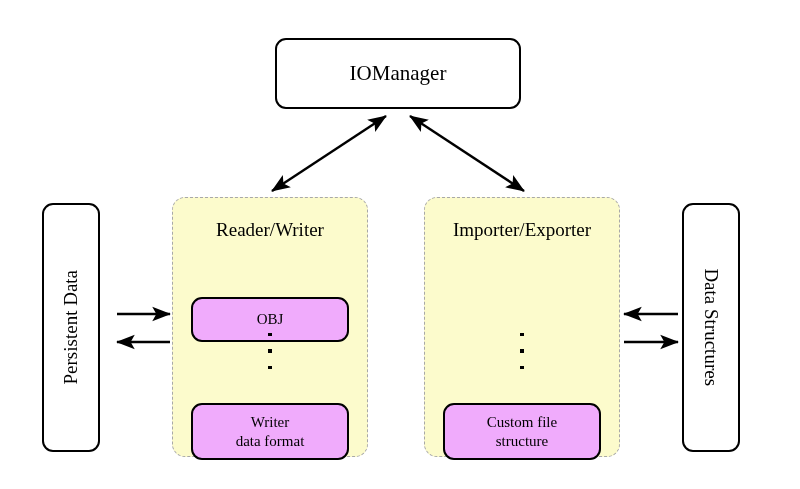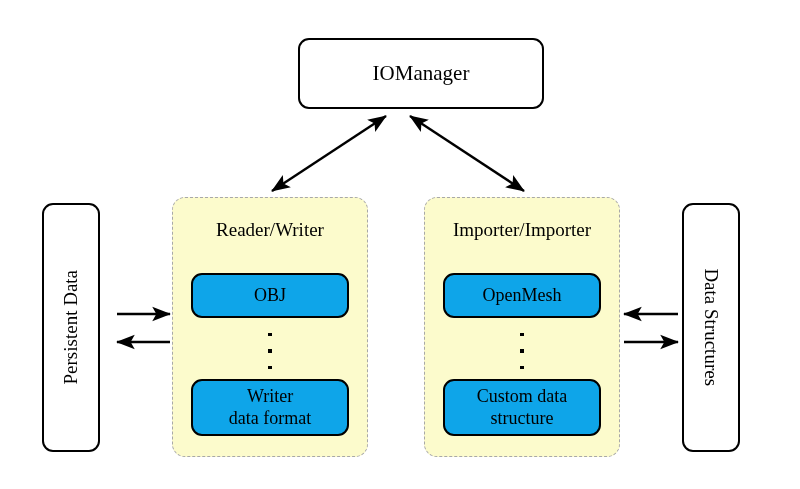--- a/index.html
+++ b/index.html
@@ -36,21 +36,20 @@
     border: 2.6px solid #000000;
   }
 
   .node-manager {
     left: 275px;
     top: 38px;
     width: 246px;
     height: 71px;
     border-radius: 11px;
     font-size: 21px;
-    margin-left: 23px;
   }
 
   .node-side {
     width: 58px;
     border-radius: 11px;
     font-size: 19px;
     top: 203px;
     height: 249px;
   }
   .node-side .vlabel {
@@ -88,25 +87,26 @@
   }
 
   
   .inner-box {
     position: absolute;
     box-sizing: border-box;
     display: flex;
     align-items: center;
     justify-content: center;
     text-align: center;
-    background: #0ea5e9;
+    background: #f0abfc;
     border: 2.6px solid #000000;
     border-radius: 11px;
-    font-size: 18px;
+    font-size: 15px;
     line-height: 1.22;
+    margin-top: 24px;
   }
   .inner-box.top {
     left: 18px;
     right: 18px;
     top: 75px;
     height: 45px;
   }
   .inner-box.bottom {
     left: 18px;
     right: 18px;
@@ -205,33 +205,30 @@
 
     <div class="inner-box bottom">
       <span>
         <span>Writer</span><br>
         <span>data format</span>
       </span>
     </div>
   </div>
 
   <div class="panel panel-right">
-    <div class="panel-title">Importer/Importer</div>
-
-    <div class="inner-box top">
-      <span>OpenMesh</span>
-    </div>
+    <div class="panel-title">Importer/Exporter</div>
+
 
     <div class="vdots">
       <i></i>
         <i></i>
         <i></i>
     </div>
 
     <div class="inner-box bottom">
       <span>
-        <span>Custom data</span><br>
+        <span>Custom file</span><br>
         <span>structure</span>
       </span>
     </div>
   </div>
 
 </div>
 
 </body></html>

